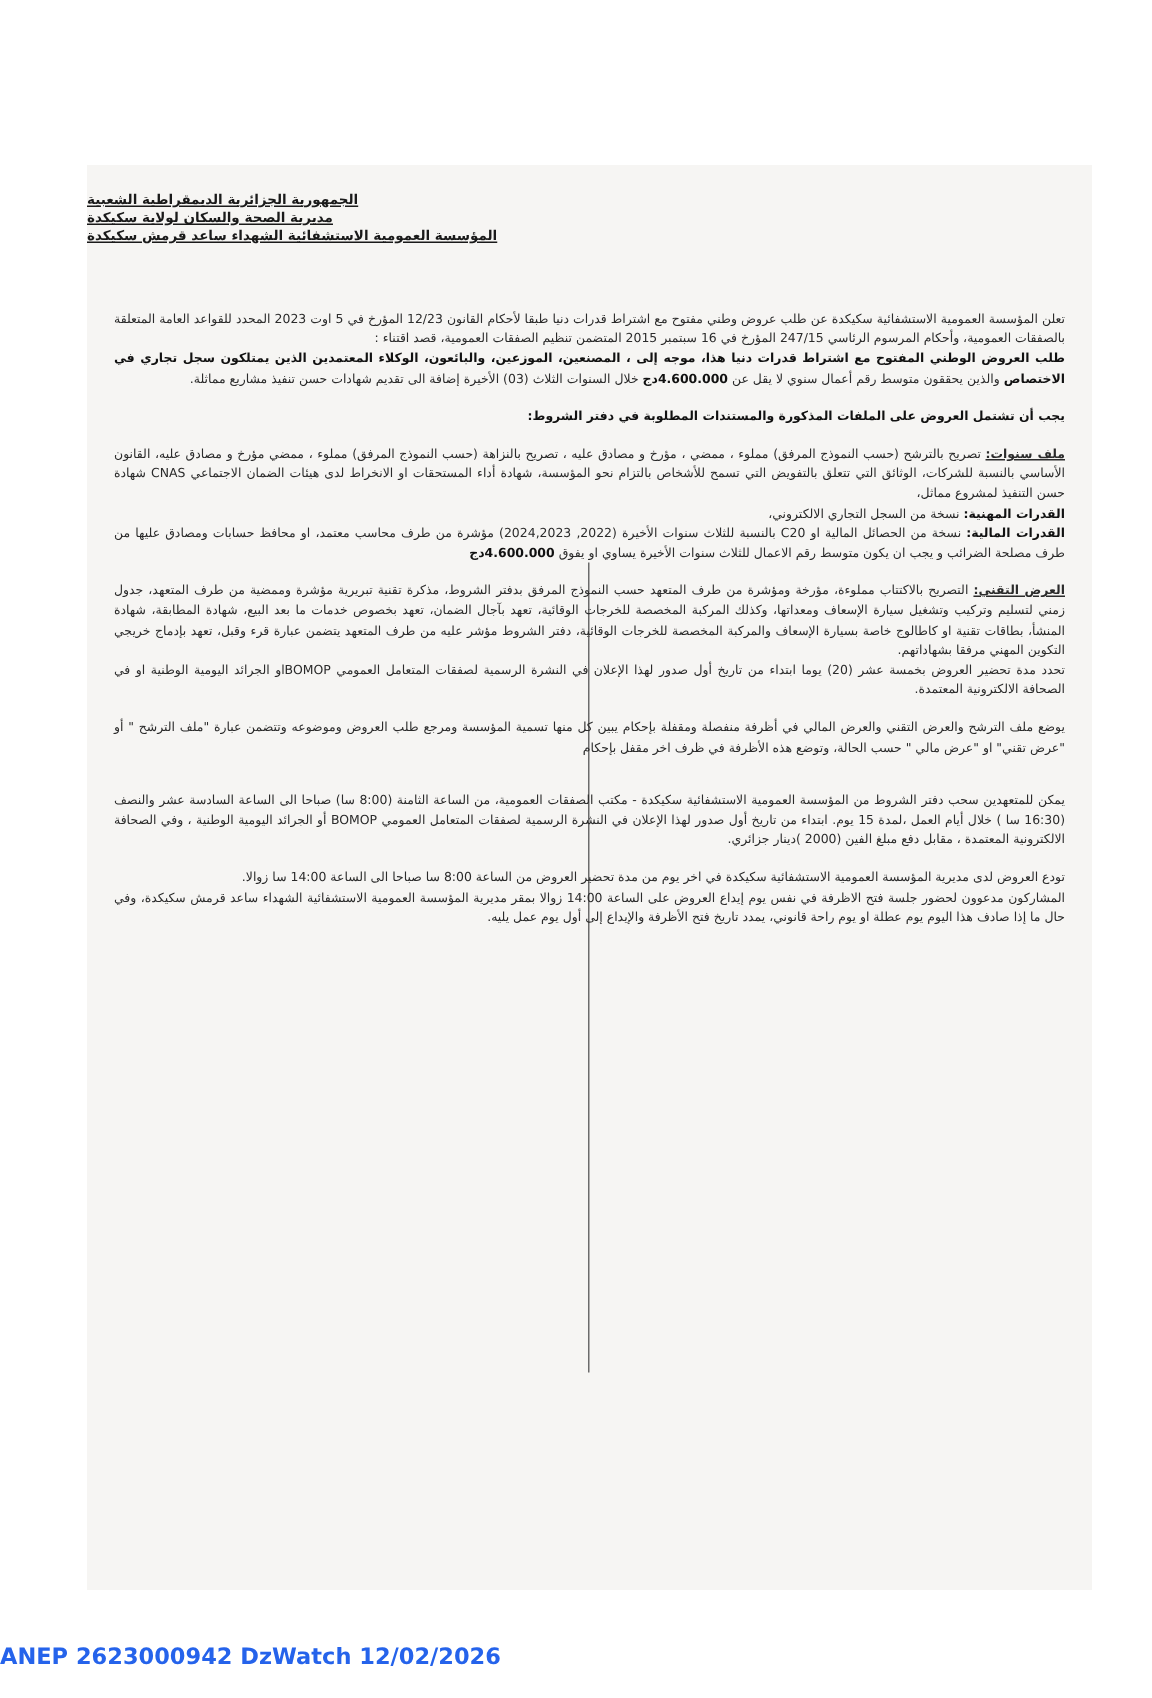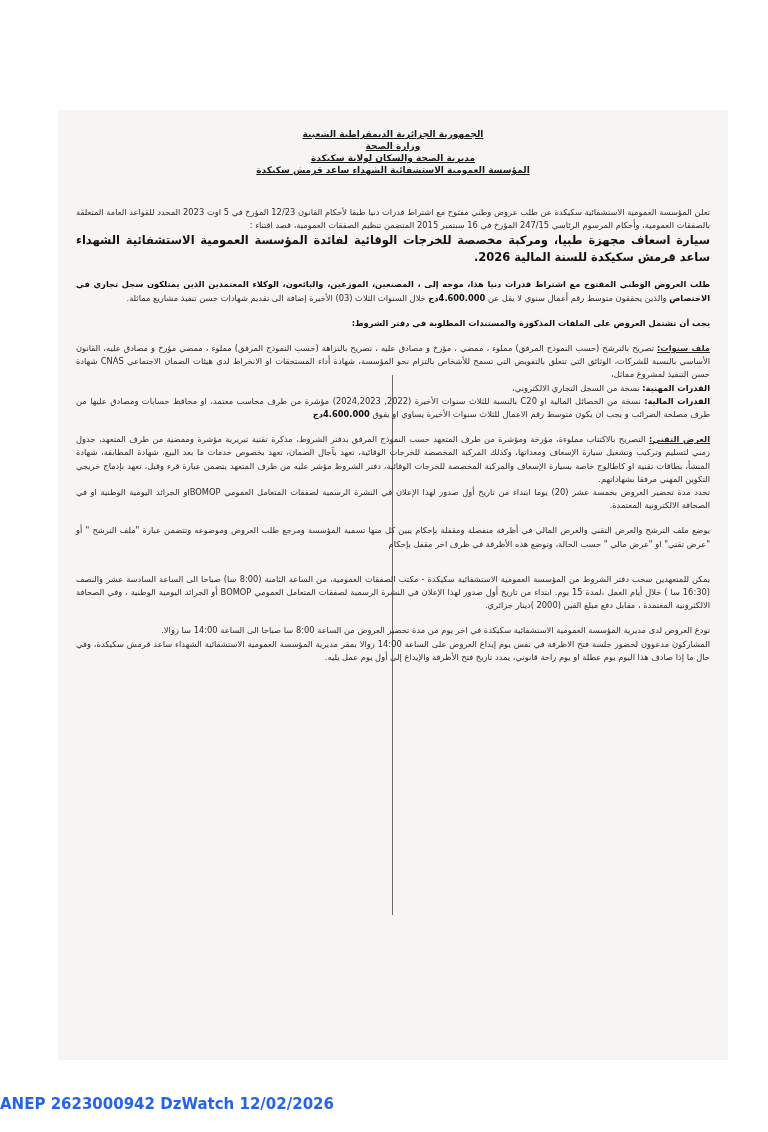--- a/index.html
+++ b/index.html
@@ -8,21 +8,21 @@
     font-family: "DejaVu Sans", sans-serif;
   }
   .page {
     position: absolute; left: 58px; top: 110px; width: 670px; height: 950px;
     background: #f6f5f3;
   }
   .fold {
     position: absolute; left: 334px; top: 265px; width: 1px; height: 540px; background: #6b6b6b;
   }
   .header-block {
-    position: absolute; top: 18px; left: 0; width: 100%; text-align: center;
+    position: absolute; top: 18px; left: 0; width: 100%; text-align: left;
     direction: rtl; font-family: "DejaVu Sans", sans-serif; color: #1a1a1a;
   }
   .header-block div {
     font-size: 9px; font-weight: bold; line-height: 12px; text-decoration: underline;
   }
   .title {
     position: absolute; top: 74px; right: 340px; direction: rtl; font-size: 10.5px;
     font-weight: bold; text-decoration: underline; color: #1a1a1a; white-space: nowrap;
   }
   .body {
@@ -42,29 +42,27 @@
   }
 </style>
 </head>
 <body>
 
 <div class="page">
   <div class="fold"></div>
 
   <div class="header-block">
     <div>الجمهورية الجزائرية الديمقراطية الشعبية</div>
-    <div>وزارة الصحة</div>
     <div>مديرية الصحة والسكان لولاية سكيكدة</div>
     <div>المؤسسة العمومية الاستشفائية الشهداء ساعد قرمش سكيكدة</div>
   </div>
 
 
   <div class="body">
     <p class="p tight">تعلن المؤسسة العمومية الاستشفائية سكيكدة عن طلب عروض وطني مفتوح مع اشتراط قدرات دنيا طبقا لأحكام القانون 12/23 المؤرخ في 5 اوت 2023 المحدد للقواعد العامة المتعلقة بالصفقات العمومية، وأحكام المرسوم الرئاسي 247/15 المؤرخ في 16 سبتمبر 2015 المتضمن تنظيم الصفقات العمومية، قصد اقتناء :</p>
-    <p class="p bold-lg">سيارة اسعاف مجهزة طبيا، ومركبة مخصصة للخرجات الوقائية لفائدة المؤسسة العمومية الاستشفائية الشهداء ساعد قرمش سكيكدة للسنة المالية 2026.</p>
 
     <p class="p">
       <span class="bold">طلب العروض الوطني المفتوح مع اشتراط قدرات دنيا هذا، موجه إلى ، المصنعين، الموزعين، والبائعون، الوكلاء المعتمدين الذين يمتلكون سجل تجاري في الاختصاص</span><span> والذين يحققون متوسط رقم أعمال سنوي لا يقل عن </span><span class="bold">4.600.000دج</span><span> خلال السنوات الثلاث (03) الأخيرة إضافة الى تقديم شهادات حسن تنفيذ مشاريع مماثلة.</span>
     </p>
 
     <p class="p center">يجب أن تشتمل العروض على الملفات المذكورة والمستندات المطلوبة في دفتر الشروط:</p>
 
     <p class="p tight">
       <span class="label">ملف سنوات:</span><span> تصريح بالترشح (حسب النموذج المرفق) مملوء ، ممضي ، مؤرخ و مصادق عليه ، تصريح بالنزاهة (حسب النموذج المرفق) مملوء ، ممضي مؤرخ و مصادق عليه، القانون الأساسي بالنسبة للشركات، الوثائق التي تتعلق بالتفويض التي تسمح للأشخاص بالتزام نحو المؤسسة، شهادة أداء المستحقات او الانخراط لدى هيئات الضمان الاجتماعي CNAS شهادة حسن التنفيذ لمشروع مماثل،</span>
     </p>

